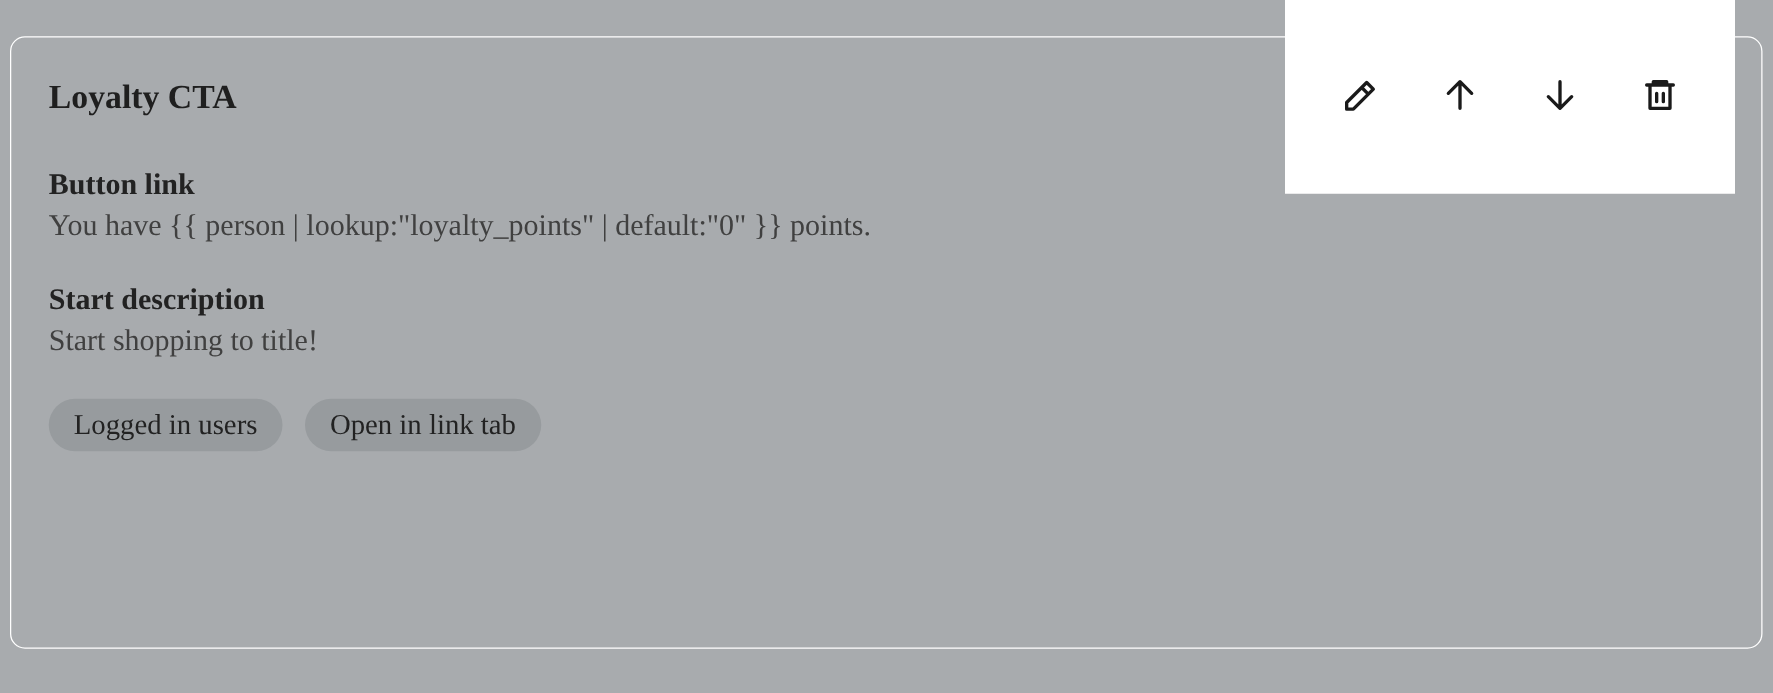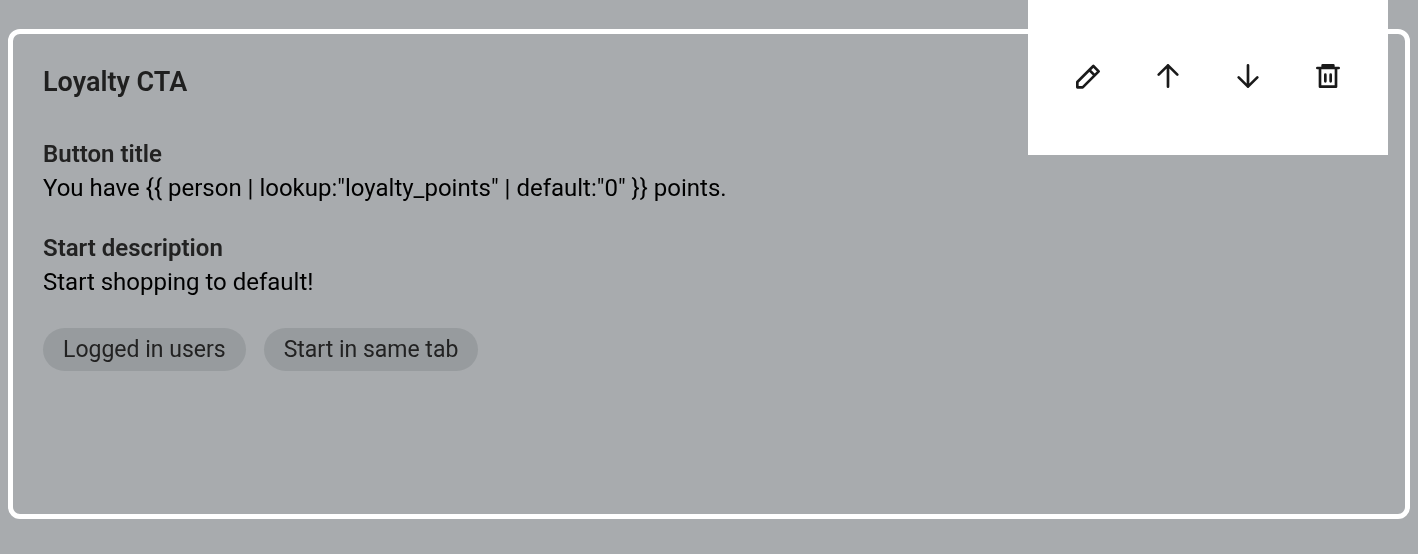--- a/index.html
+++ b/index.html
@@ -13,23 +13,24 @@
       width: 1418px;
       height: 554px;
       position: relative;
     }
     .card {
       position: absolute;
       top: 29px;
       left: 8px;
       right: 8px;
       bottom: 35px;
-      border: 5px solid #ffffff;
+      border: 1px solid #ffffff;
       border-radius: 12px;
       padding: 32px 30px;
+      font-family: Liberation Serif, serif;
     }
     .toolbar {
       position: absolute;
       top: 0;
       right: 30px;
       width: 360px;
       height: 155px;
       background: #ffffff;
       display: flex;
       align-items: center;
@@ -65,21 +66,21 @@
     }
     .field-label {
       font-size: 24px;
       font-weight: 600;
       color: #222;
       margin-bottom: 6px;
     }
     .field-value {
       font-size: 24px;
       font-weight: 400;
-      color: #000000;
+      color: #404040;
     }
     .chips {
       display: flex;
       gap: 18px;
     }
     .chip {
       background: #979b9e;
       border-radius: 999px;
       padding: 8px 20px;
       font-size: 23px;
@@ -117,29 +118,29 @@
           <path d="M4 6 L20 6 M8 6 L8 4 L16 4 L16 6 M6 6 L6 20 L18 20 L18 6 M10 11 L10 16 M14 11 L14 16"></path>
         </svg>
     </span>
   </div>
 </div>
 
 <div class="card">
   <div class="card-title">Loyalty CTA</div>
 
   <div class="field">
-    <div class="field-label">Button title</div>
+    <div class="field-label">Button link</div>
     <div class="field-value">You have {{ person | lookup:"loyalty_points" | default:"0" }} points.</div>
   </div>
 
   <div class="field">
     <div class="field-label">Start description</div>
-    <div class="field-value">Start shopping to default!</div>
+    <div class="field-value">Start shopping to title!</div>
   </div>
 
   <div class="field">
   </div>
 
   <div class="chips">
     <div class="chip">Logged in users</div>
-    <div class="chip">Start in same tab</div>
+    <div class="chip">Open in link tab</div>
   </div>
 </div>
 
 </body></html>

